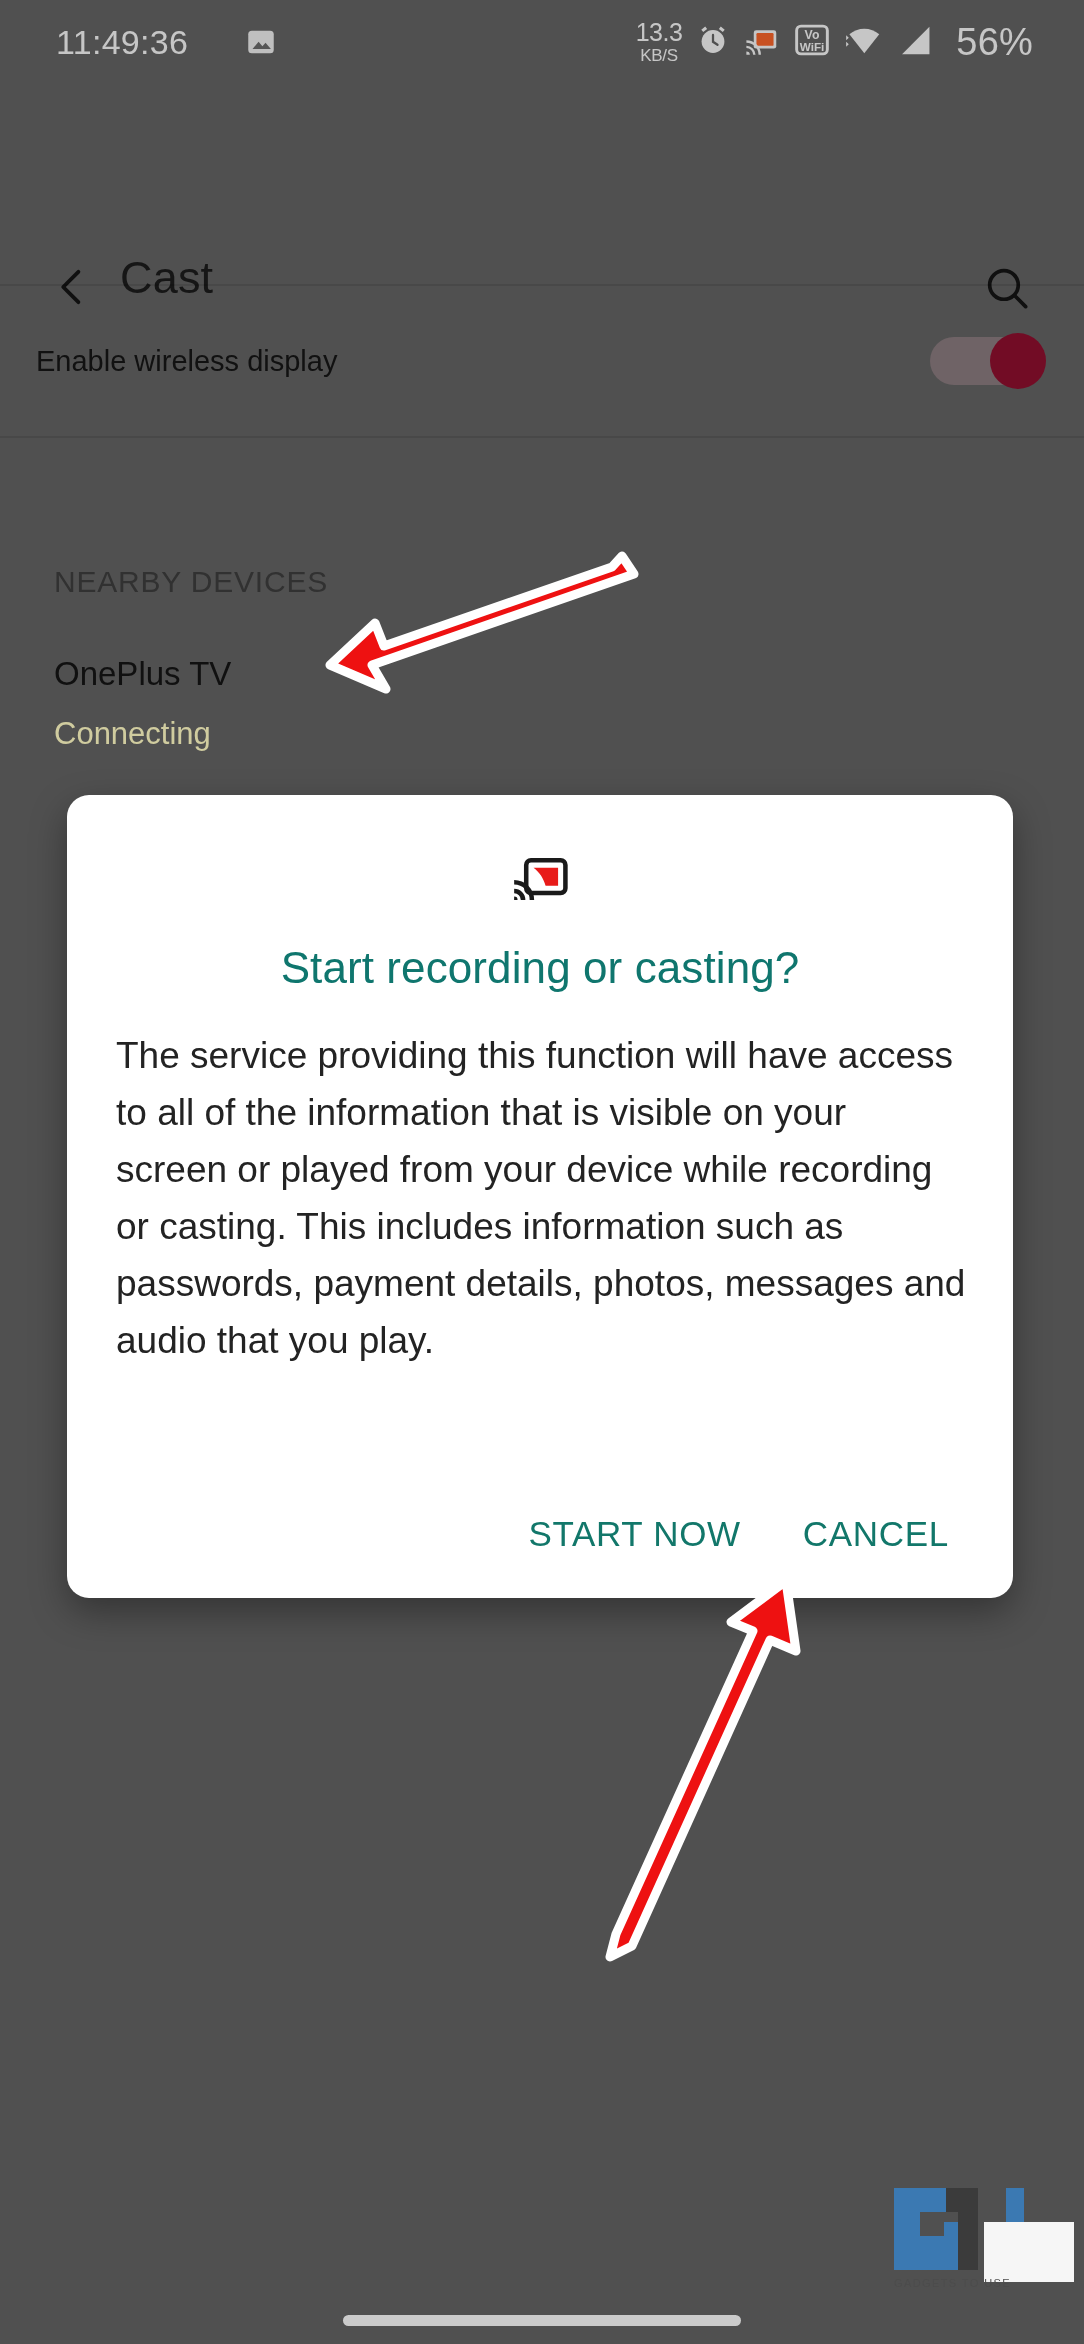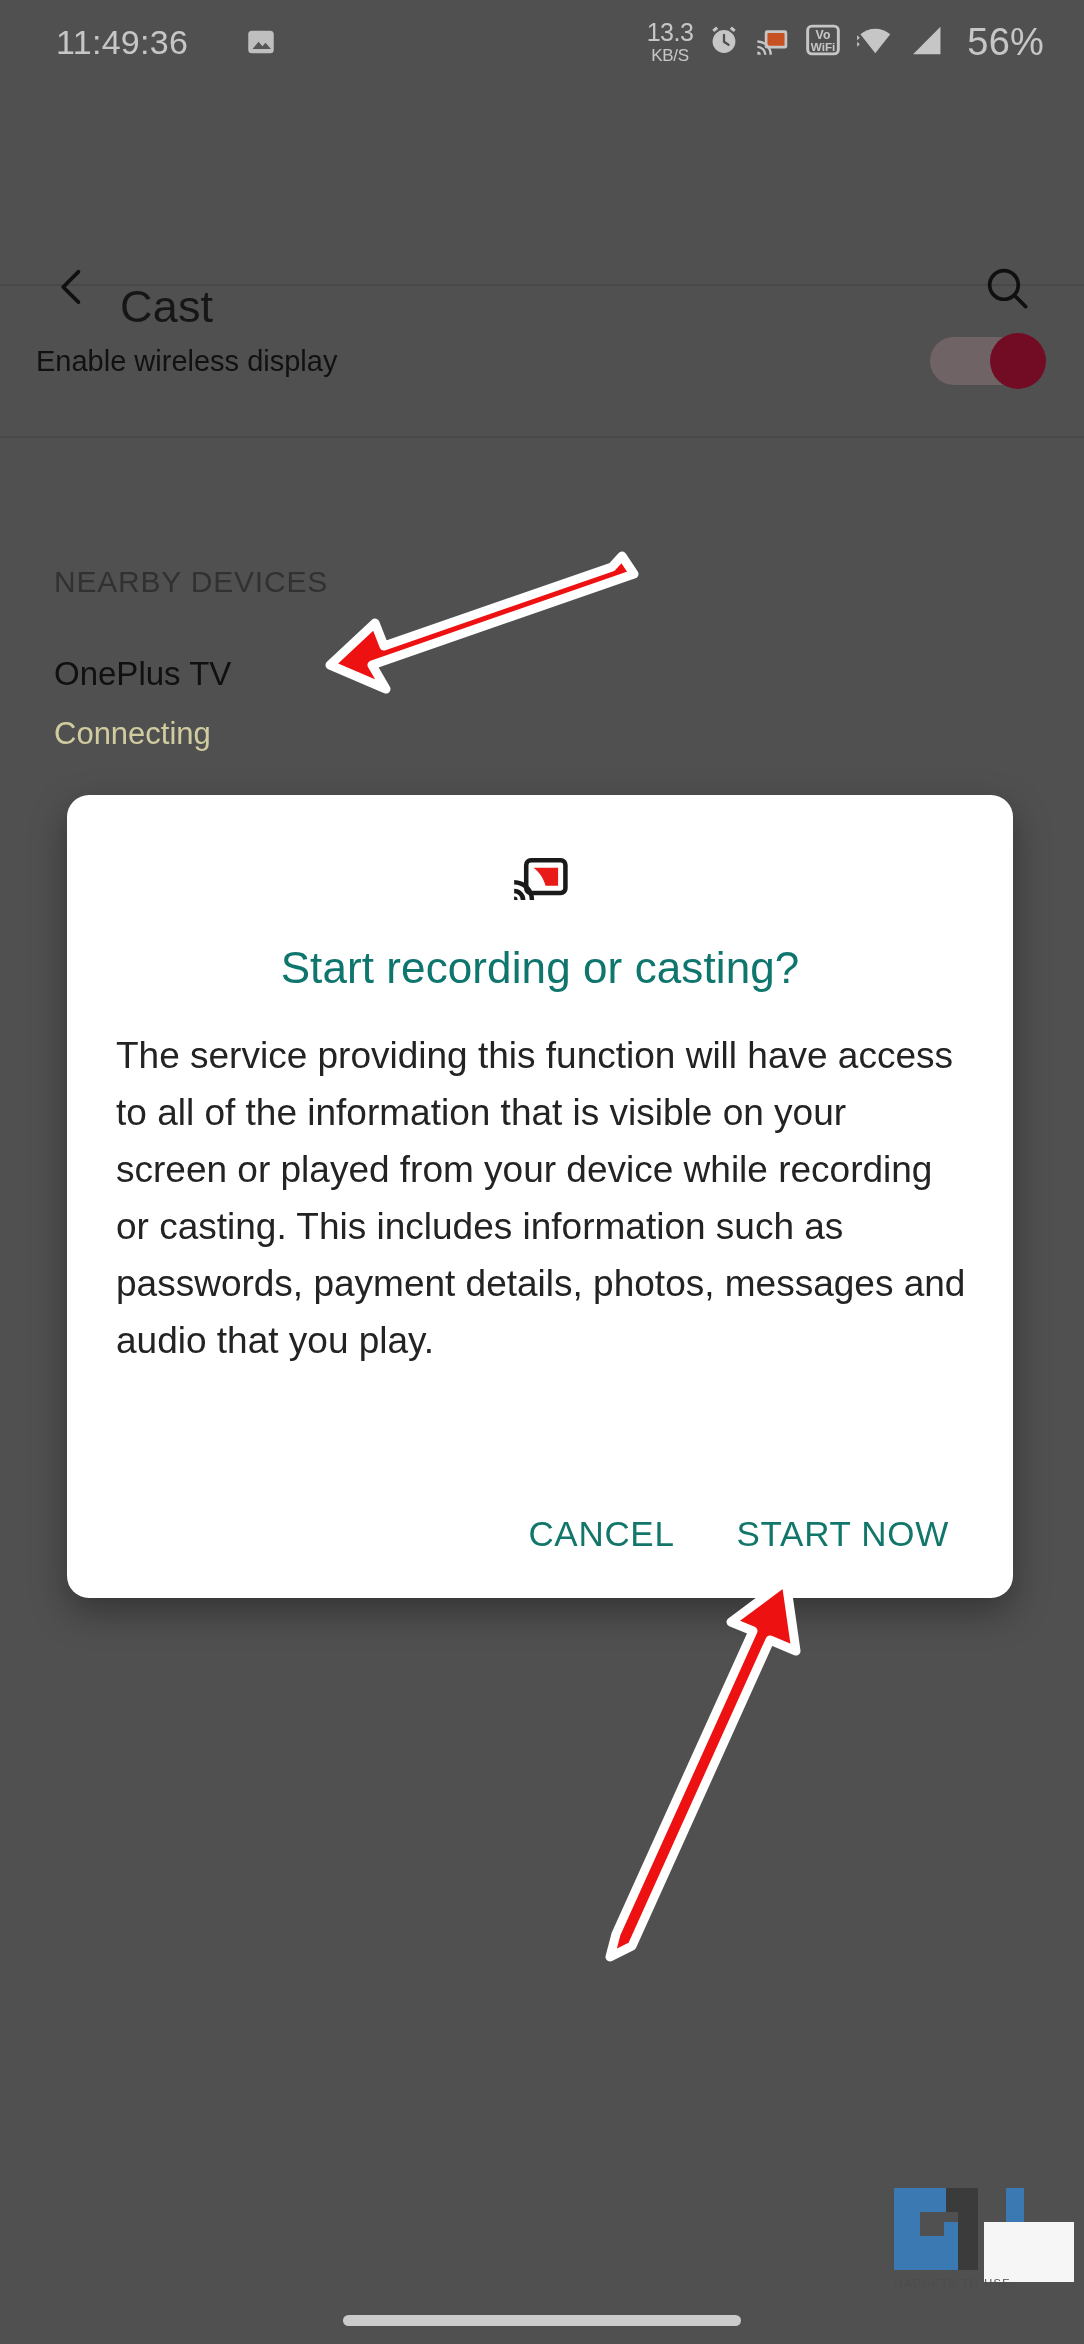--- a/index.html
+++ b/index.html
@@ -52,21 +52,21 @@
   }
   .status-photo-icon {
     position: absolute;
     left: 244px;
     top: 50%;
     transform: translateY(-50%);
     width: 34px; height: 34px;
   }
   .status-right {
     position: absolute;
-    right: 40px;
+    right: 51px;
     top: 50%;
     transform: translateY(-50%);
     display: flex;
     align-items: center;
     gap: 13px;
     text-align: right;
   }
   .net-speed {
     display: flex;
     flex-direction: column;
@@ -100,21 +100,20 @@
     width: 56px; height: 62px;
     display: flex; align-items: center; justify-content: center;
   }
   .appbar-title {
     position: absolute;
     left: 120px;
     top: 168px;
     font-size: 45px;
     color: #1b1b1b;
     letter-spacing: 0.2px;
-    margin-top: 29px;
   }
   .search-btn {
     position: absolute;
     right: 45px;
     top: 172px;
     width: 64px; height: 64px;
     display:flex; align-items:center; justify-content:center;
   }
   .appbar-divider {
     position: absolute;
@@ -394,22 +393,22 @@
         <path d="M1 14.6a5.2 5.2 0 0 1 5.2 5.2H4.1A3.1 3.1 0 0 0 1 16.7z" fill="#1a1a1a"></path>
         <path d="M1 10.5a9.3 9.3 0 0 1 9.3 9.3H8.2A7.2 7.2 0 0 0 1 12.6z" fill="#1a1a1a"></path>
         <path d="M1 18.2a1.6 1.6 0 0 1 1.6 1.6H1z" fill="#1a1a1a"></path>
       </svg>
     </div>
 
     <div class="dialog-title">Start recording or casting?</div>
     <div class="dialog-body">The service providing this function will have access to all of the information that is visible on your screen or played from your device while recording or casting. This includes information such as passwords, payment details, photos, messages and audio that you play.</div>
 
     <div class="dialog-actions">
+      <button class="dlg-btn">START NOW</button>
       <button class="dlg-btn">CANCEL</button>
-      <button class="dlg-btn">START NOW</button>
     </div>
   </div>
 
   <svg class="annot" viewBox="0 0 1084 2344">
 
     <g>
       <path d="M 622 556
                L 634 574
                L 372 665
                L 386 689

